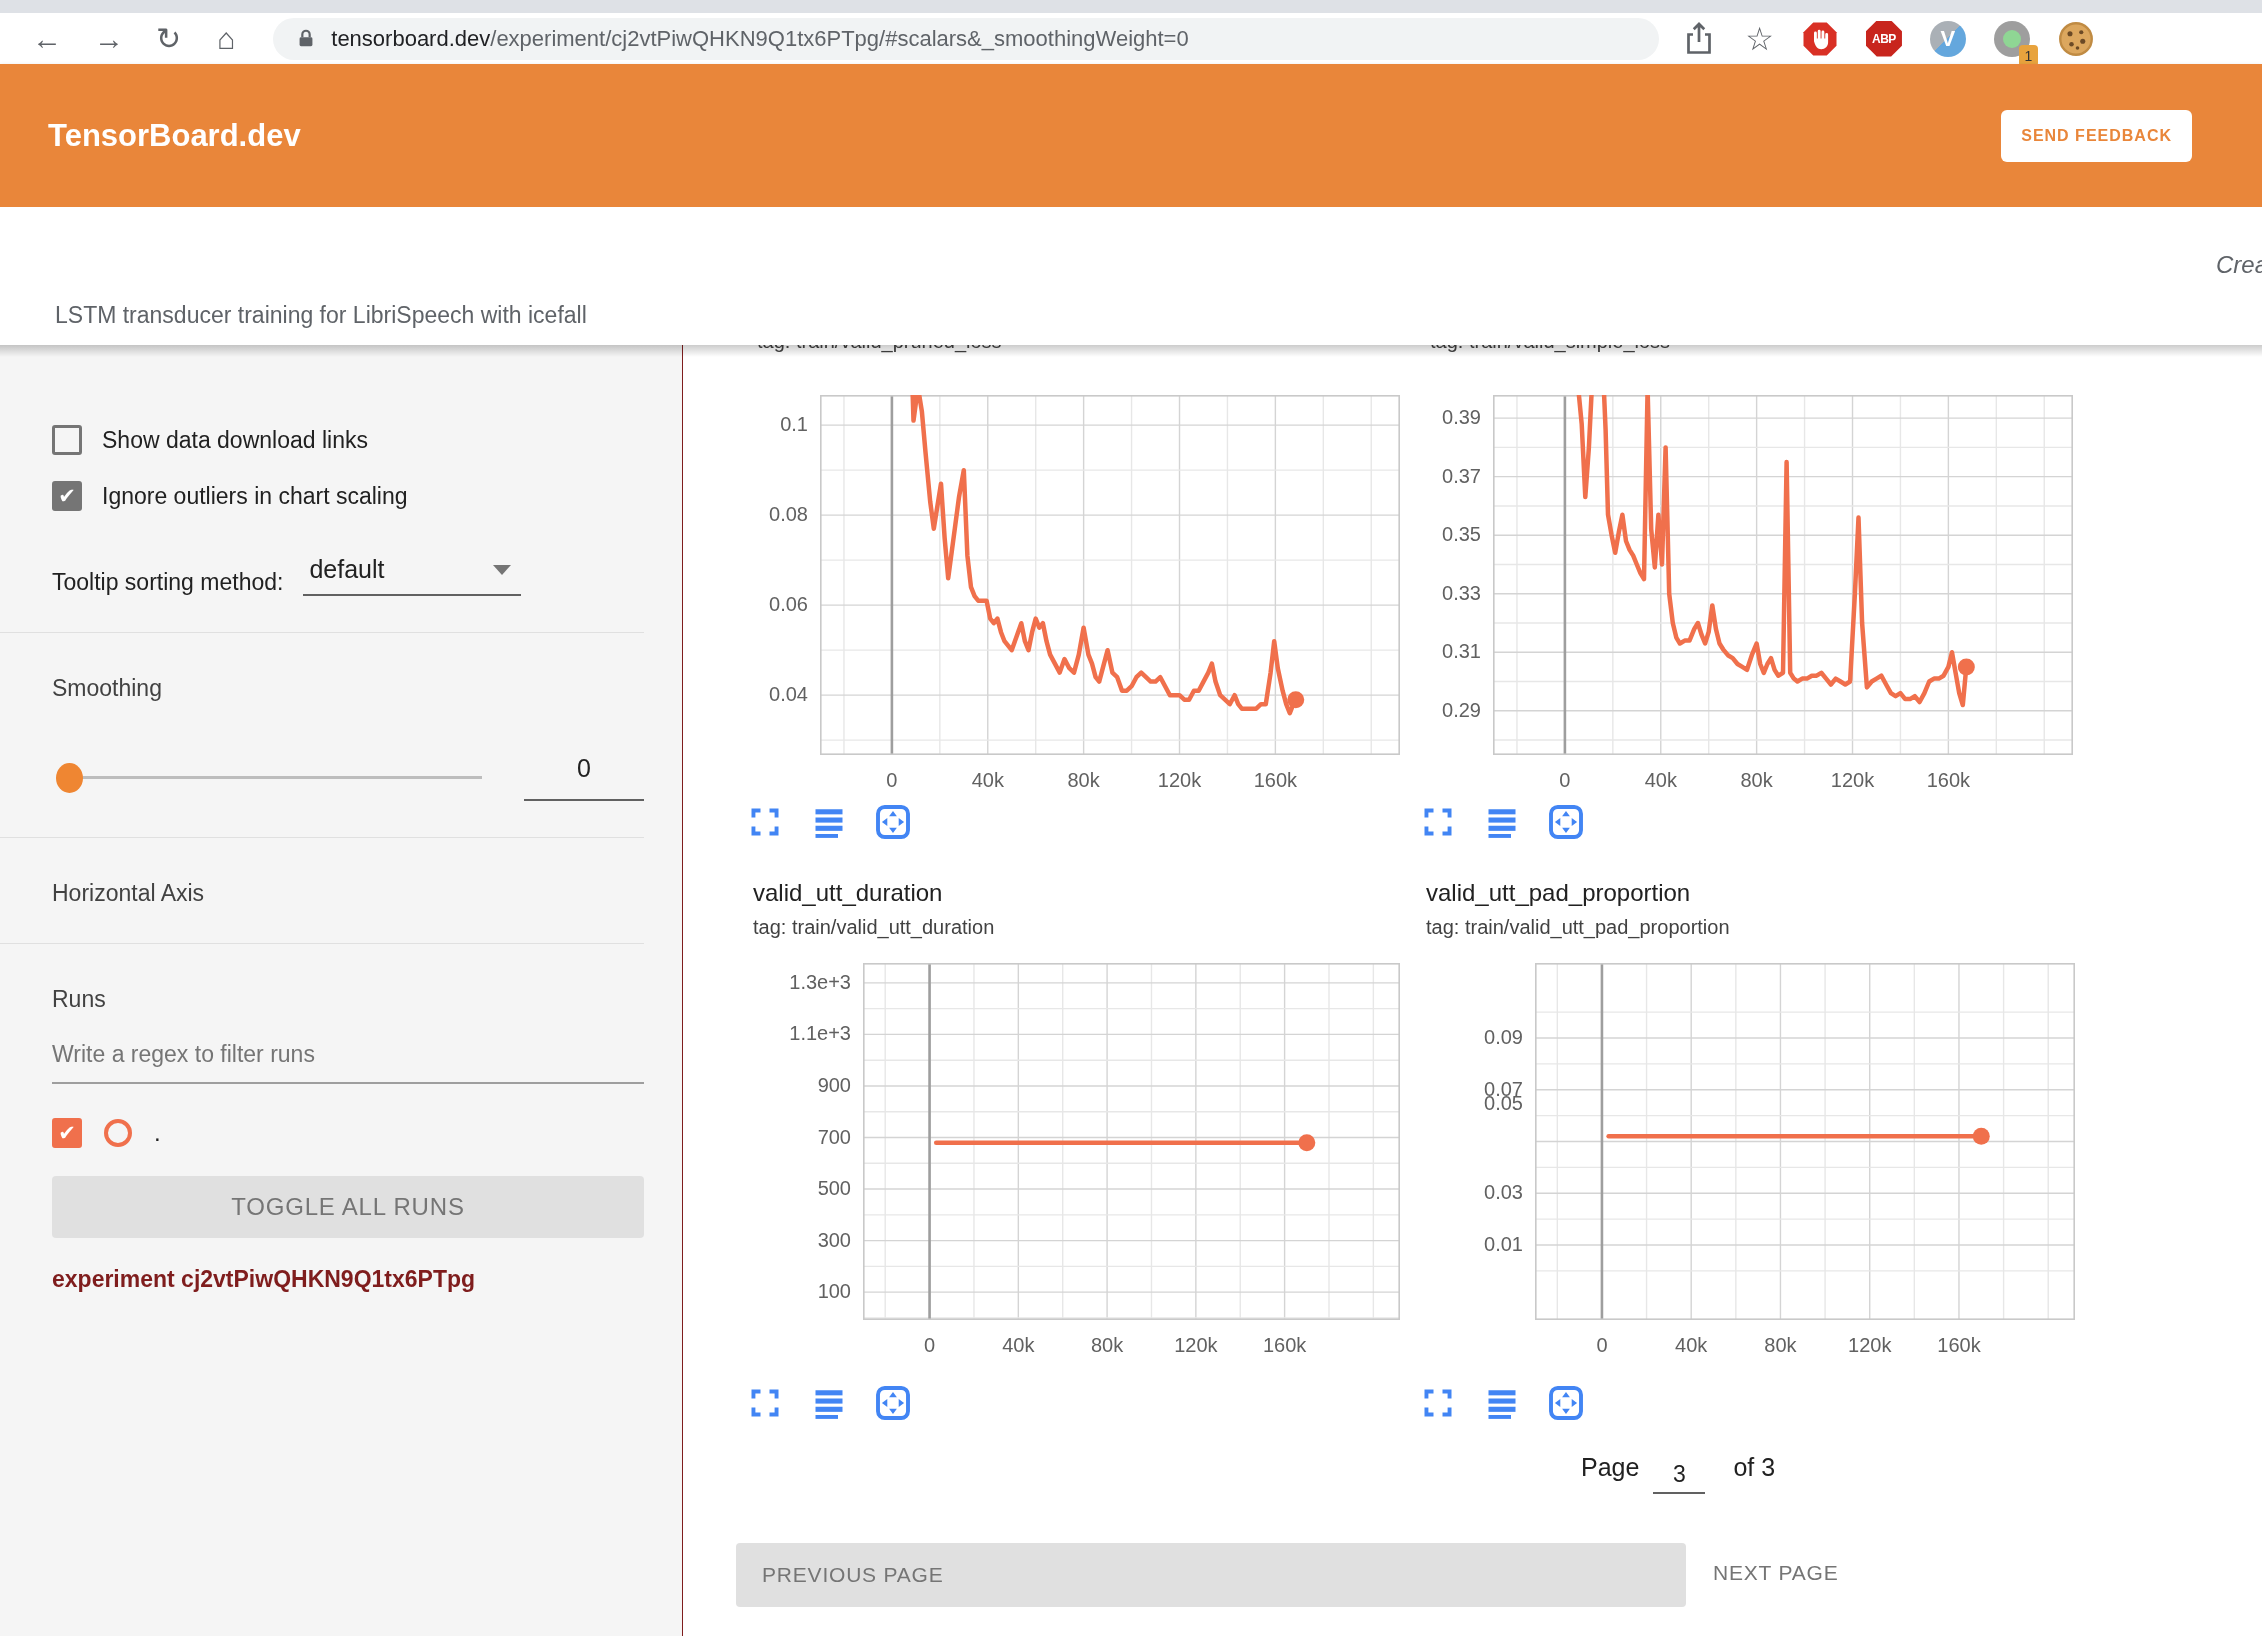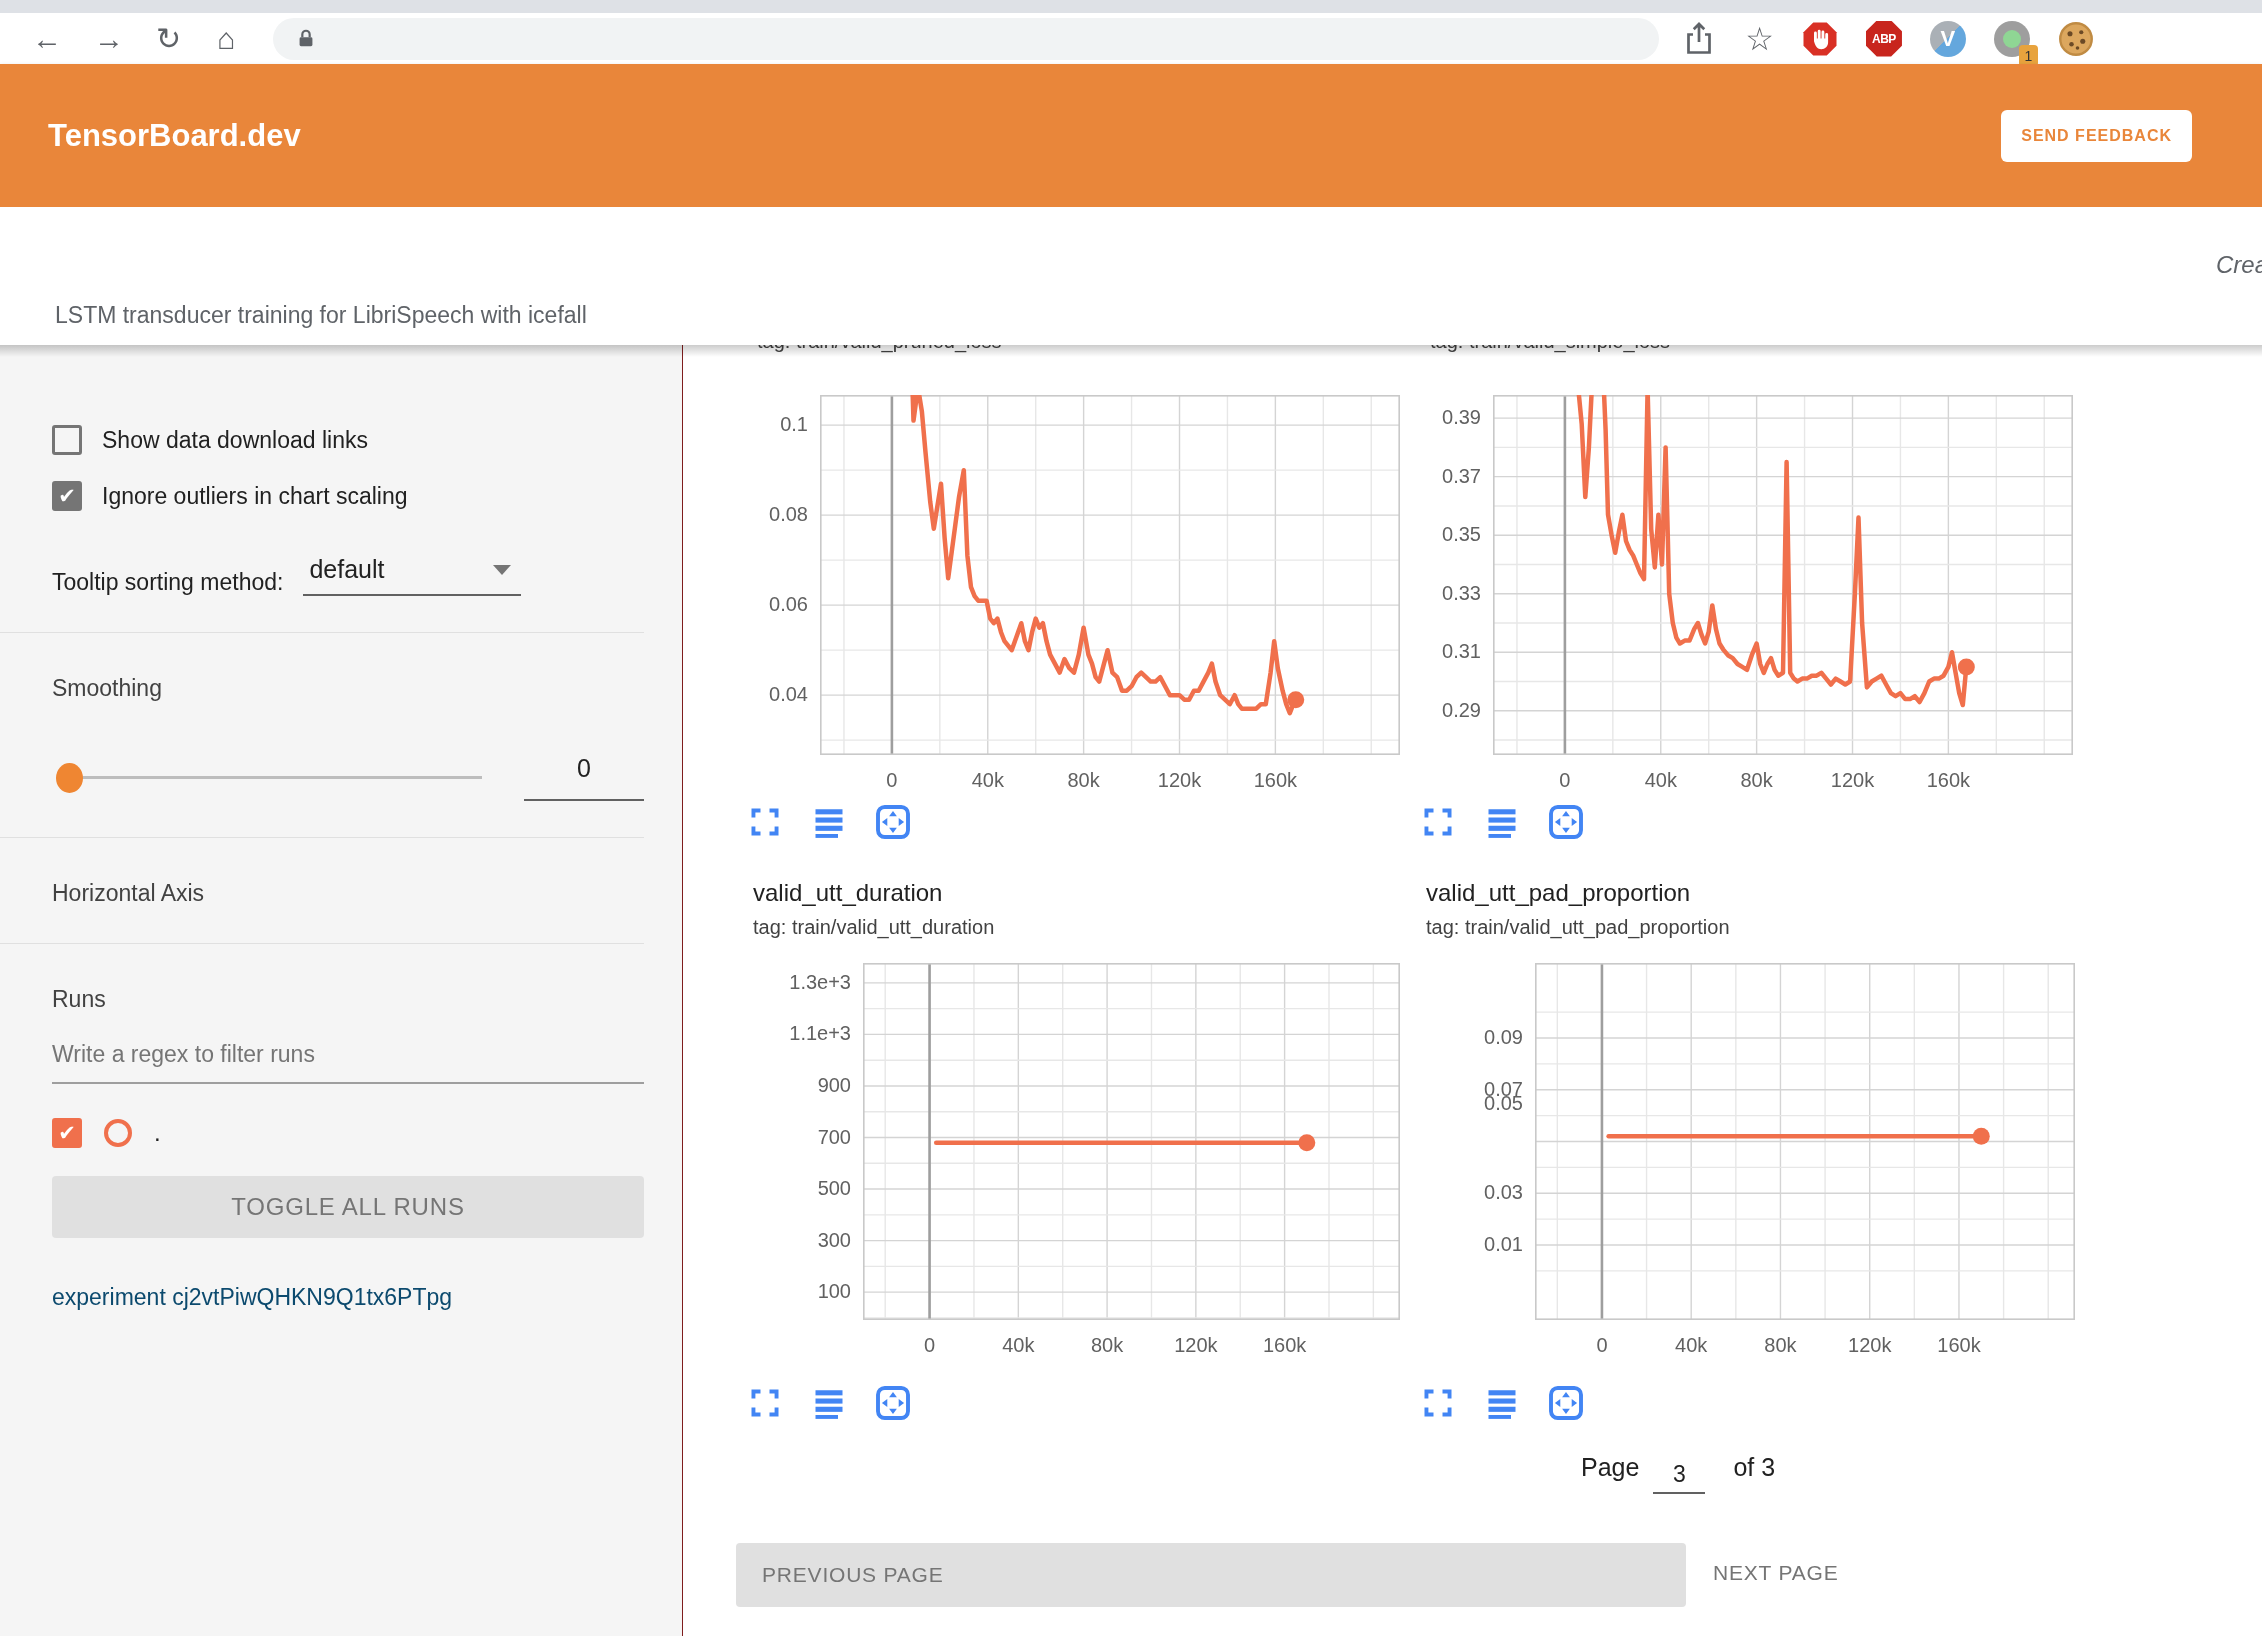--- a/index.html
+++ b/index.html
@@ -78,21 +78,21 @@
   .axis-btn { font-size:21px; letter-spacing:1px; color:#616161; padding:17px 30px; border-radius:4px; cursor:pointer; }
   .axis-btn.active { background:#6f6f6f; color:#fff; }
   .axis-btn + .axis-btn { margin-left:22px; }
   .regex-wrap { margin:28px 38px 0 52px; border-bottom:2px solid #9e9e9e; padding-bottom:14px; }
   .regex-ph { font-size:23px; color:#757575; }
   .run-row { display:flex; align-items:center; gap:22px; margin:34px 36px 0 52px; font-size:24px; color:#212121; }
   .run-circle { width:28px; height:28px; border:4px solid #f0704c; border-radius:50%; flex:none; }
   .toggle-btn { margin:28px 38px 0 52px; height:62px; background:#e0e0e0; border-radius:4px;
     display:flex; align-items:center; justify-content:center; font-size:24px; letter-spacing:0.8px;
     color:#757575; cursor:pointer; }
-  .exp-name { margin:46px 36px 0 52px; font-size:23px; color:#0c4a6e; }
+  .exp-name { margin:28px 36px 0 52px; font-size:23px; color:#7f1d1d;font-weight:bold; }
   
   .charts-area { position:relative; flex:1; background:#fff; overflow:hidden; }
   .sliver { position:absolute; top:0; height:15px; overflow:hidden; }
   .sliver span { display:block; margin-top:-15px; font-size:20px; color:#424242; white-space:nowrap; }
   .plot { position:absolute; }
   .ytick { position:absolute; width:140px; text-align:right; font-size:20px; color:#616161; }
   .xtick { position:absolute; width:90px; text-align:center; font-size:20px; color:#616161; }
   .c-title { position:absolute; font-size:24px; color:#212121; }
   .c-tag { position:absolute; font-size:20px; color:#424242; }
   .tools { position:absolute; display:flex; gap:28px; align-items:center; }
@@ -115,20 +115,21 @@
   <div class="toolbar">
     <span class="nav-ic">←</span>
     <span class="nav-ic">→</span>
     <span class="nav-ic">↻</span>
     <span class="nav-ic home">⌂</span>
     <div class="url-pill">
       <svg width="22" height="26" viewBox="0 0 24 24">
         <path d="M8 10V7a4 4 0 018 0v3" fill="none" stroke="#5f6368" stroke-width="2.4"></path>
         <rect x="5" y="10" width="14" height="10" rx="1.6" fill="#5f6368"></rect>
       </svg>
+      <div class="url-text"><span class="url-domain">tensorboard.dev</span><span class="url-path">/experiment/cj2vtPiwQHKN9Q1tx6PTpg/#scalars&amp;_smoothingWeight=0</span></div>
     </div>
     <div class="bar-right">
       <svg class="ext-ic" viewBox="0 0 24 24">
         <path d="M8 9H5v12h14V9h-3" fill="none" stroke="#5f6368" stroke-width="1.8"></path>
         <path d="M12 14V2M8.5 5.5L12 2l3.5 3.5" fill="none" stroke="#5f6368" stroke-width="1.8"></path>
       </svg>
       <span class="star">☆</span>
       <svg class="ext-ic" viewBox="0 0 24 24">
         <path d="M7.5 1h9L23 7.5v9L16.5 23h-9L1 16.5v-9z" fill="#d93025"></path>
         <path d="M8 13.5V8a.95.95 0 011.9 0v3.6h.6V6.8a.95.95 0 011.9 0v4.8h.6V7.3a.95.95 0 011.9 0v4.3h.6V9a.95.95 0 011.9 0v5.2c0 2.7-1.9 4.6-4.6 4.6-2.3 0-3.5-1.1-4.8-5.3z" fill="#fff"></path>

